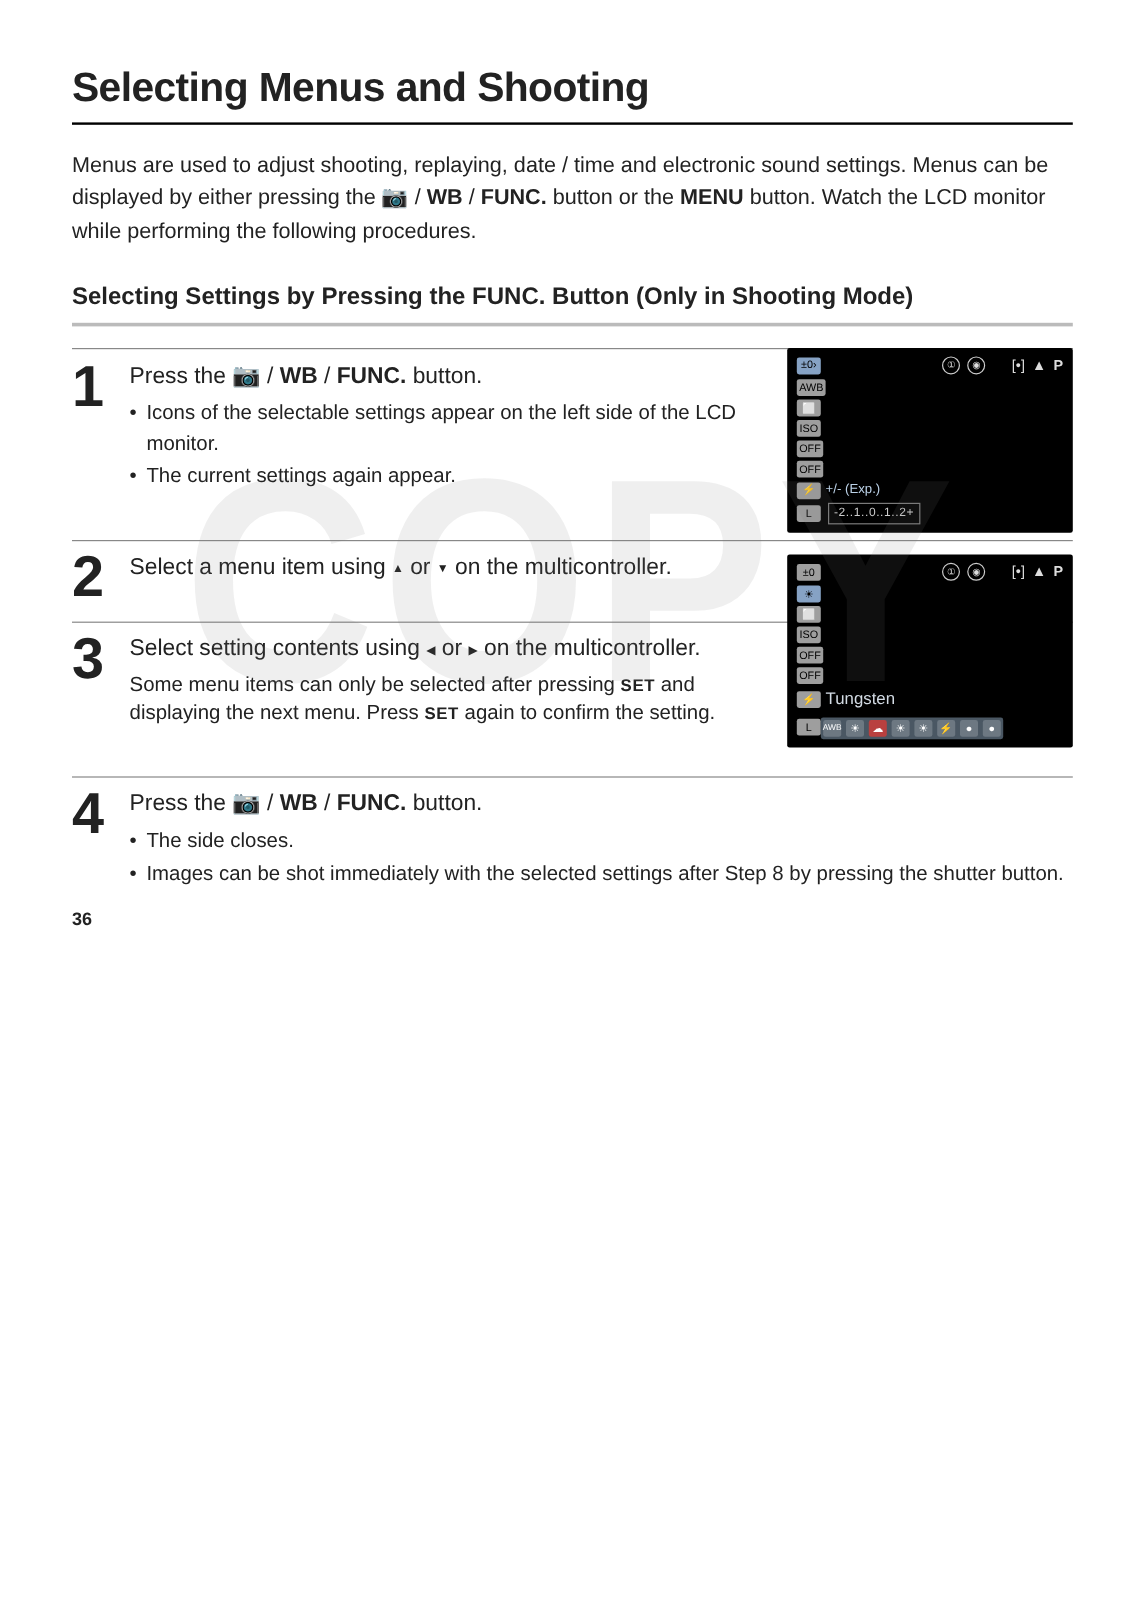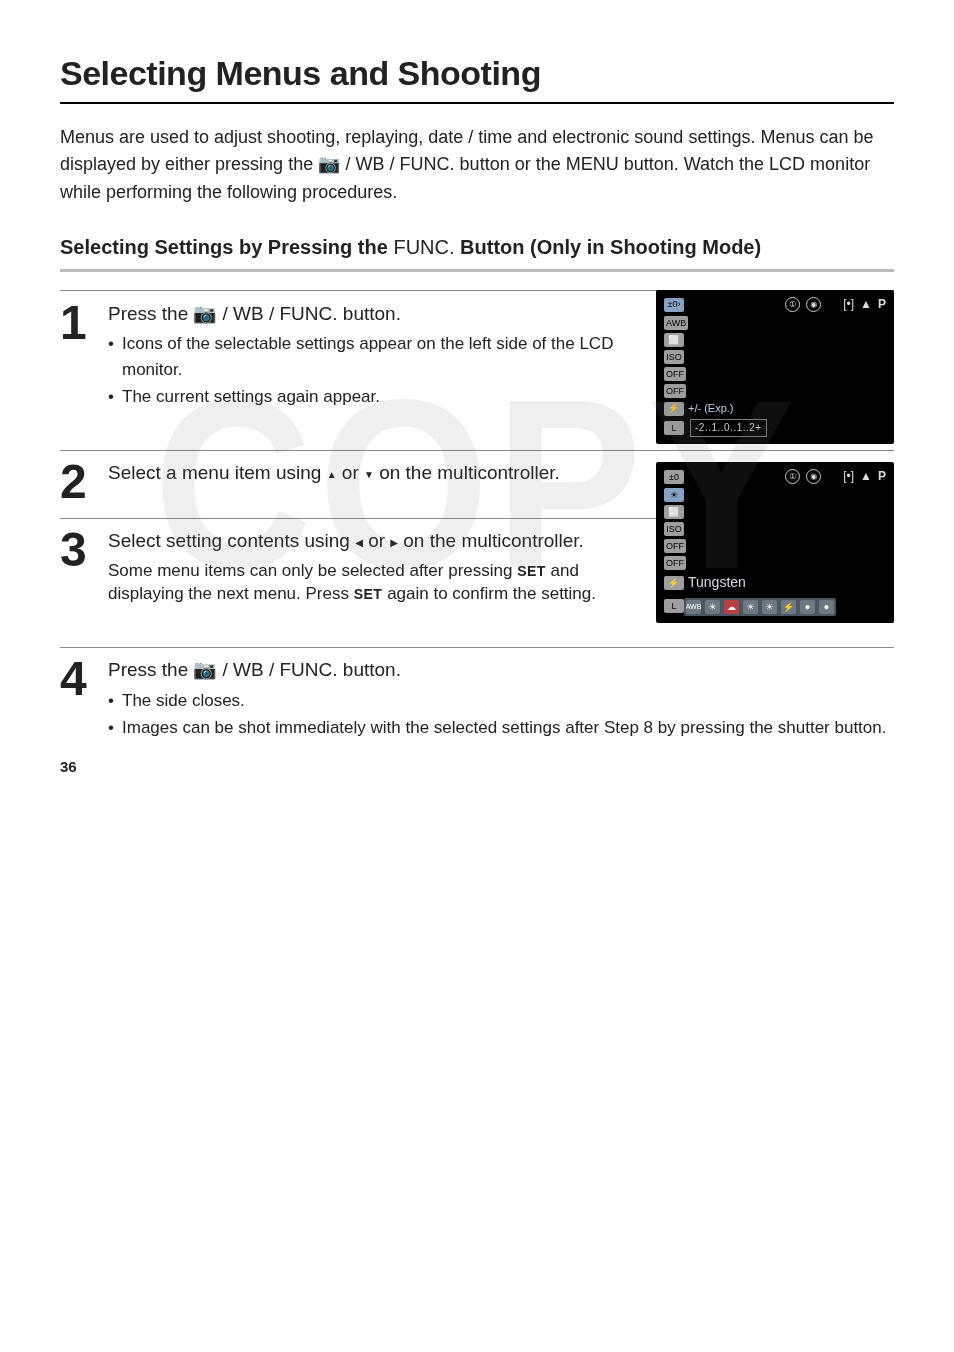--- a/index.html
+++ b/index.html
@@ -26,21 +26,21 @@
   .pill.sel{background:#86a2c4;color:#000}
   .scaleBox{border:1px solid #7a7a7a;padding:1px 4px;font-size:10px;color:#ccc;letter-spacing:.5px}
   .expLabel{color:#bcd2e8;font-size:11px;margin-left:4px}
   .topright{margin-left:auto;display:flex;gap:6px;align-items:center;color:#ddd}
   .circ{width:13px;height:13px;border:1.5px solid #ccc;border-radius:50%;display:inline-flex;align-items:center;justify-content:center;font-size:8px}
   .glyph{font-size:12px;color:#ddd}
   .iconstrip{display:flex;gap:4px;align-items:center;flex-wrap:nowrap;background:#4a5763;padding:2px;border-radius:2px;margin-top:2px}
   .iconstrip .ic{width:15px;height:14px;background:#6d7882;border-radius:2px;display:flex;align-items:center;justify-content:center;font-size:9px;color:#fff}
   .tungsten{color:#d3dbe4;font-size:14px;margin-left:4px}
   .inlineIcon{font-family:Arial,sans-serif;font-weight:700}
-  .btnword{font-weight:400}
+  .btnword{font-weight:700}
   .thinhair{height:.5px;background:#888;margin:6px 0 10px 0}
   .pg{position:absolute;bottom:30px;left:60px;font-weight:700;font-size:15px}
   .watermark{position:absolute;left:0;right:0;top:330px;pointer-events:none;display:flex;justify-content:center;align-items:flex-end}
   .watermark span{font-size:220px;font-weight:700;color:rgba(120,120,120,0.12);transform:scaleY(1.1);letter-spacing:6px}
   .stepmini{font-size:17px;font-weight:300}
   .set{font-weight:700;font-size:14px;letter-spacing:.5px}
   .tri{font-size:10px;vertical-align:1px}
 </style>
 </head>
 <body>

